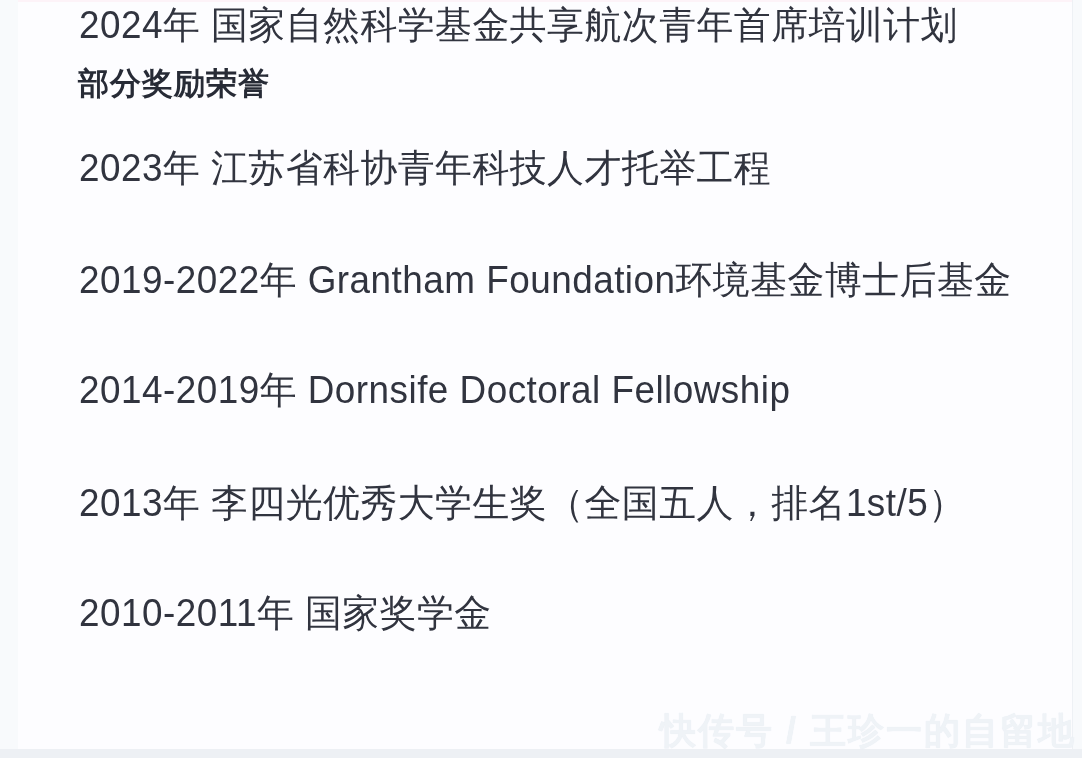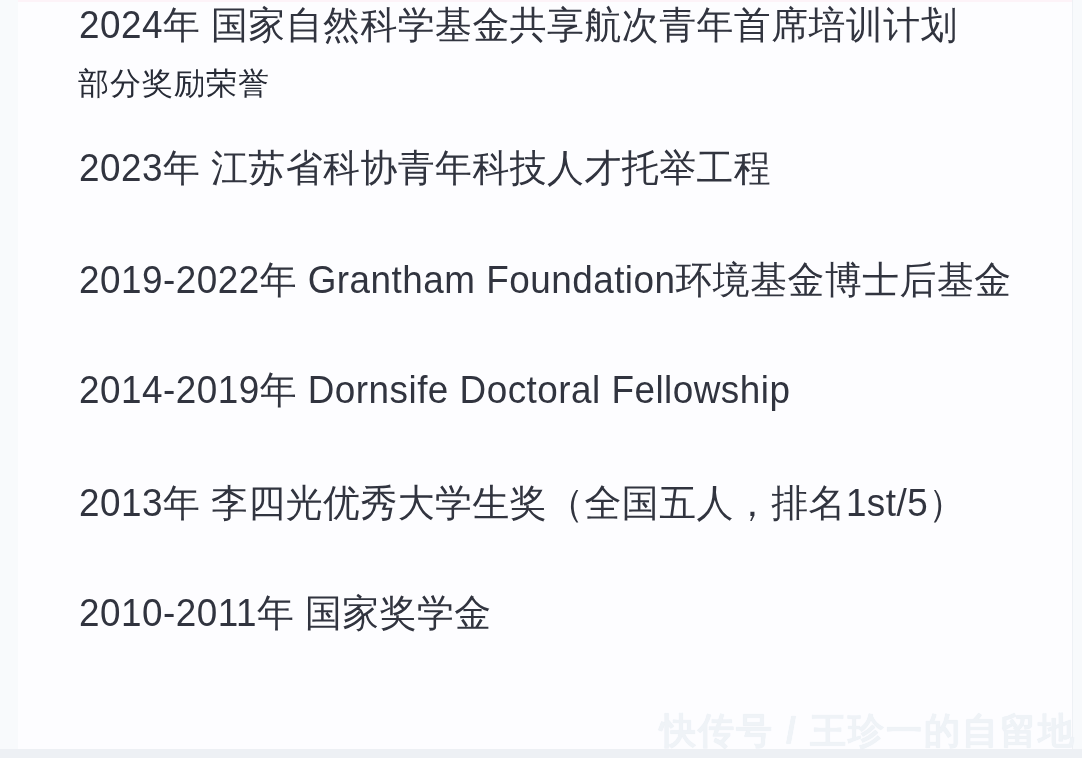--- a/index.html
+++ b/index.html
@@ -32,21 +32,21 @@
     background: #edf0f4;
   }
   .content {
     position: absolute; inset: 0;
   }
   .page-title {
     position: absolute;
     left: 78px;
     top: 42px;
     font-size: 31px;
-    font-weight: 400;
+    font-weight: 700;
     color: #272b36;
     letter-spacing: 1px;
     white-space: nowrap;
   }
   .award-item {
     position: absolute;
     left: 79px;
     font-size: 38px;
     font-weight: 400;
     color: #31343f;

